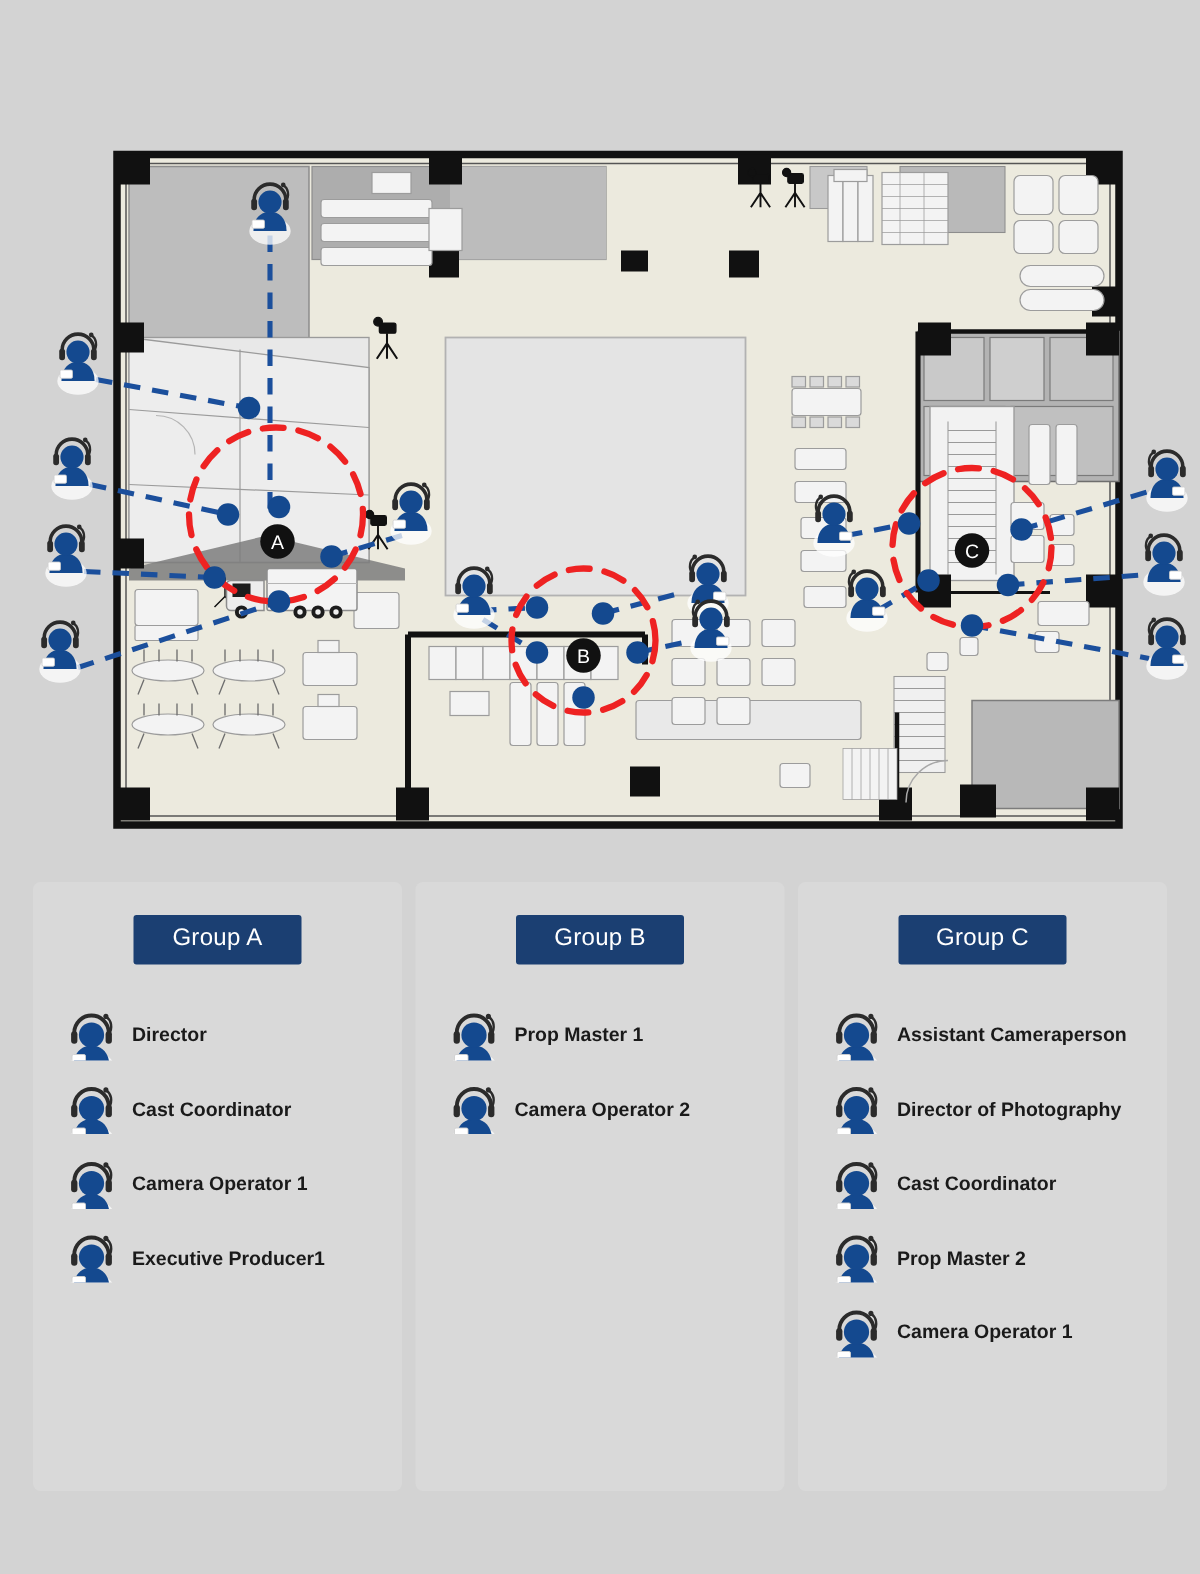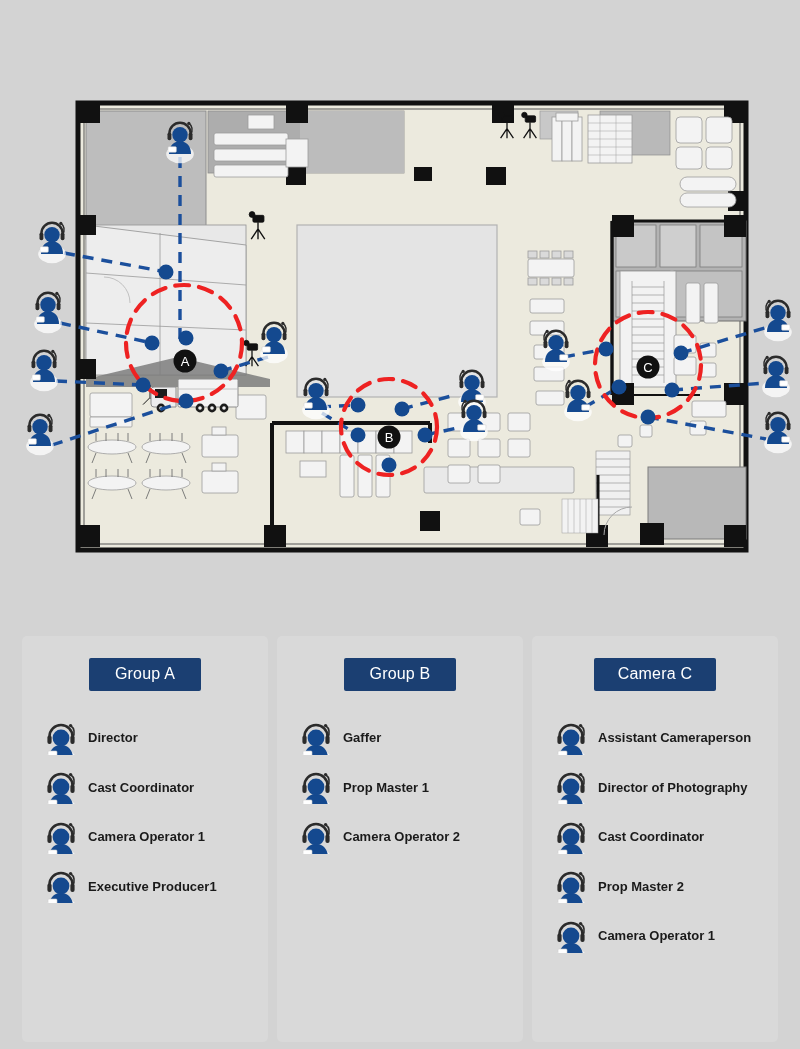--- a/index.html
+++ b/index.html
@@ -17,21 +17,21 @@
   #plan-wrap {
     position: absolute;
     left: 0px; top: 95px;
     width: 800px; height: 470px;
   }
   #plan-svg { display: block; width: 800px; height: 470px; }
 
   
   #legend {
     position: absolute;
-    left: 0px; top: 636px;
+    left: 0px; top: 588px;
     width: 800px; height: 406px;
     display: flex;
     gap: 9px;
     padding: 0 22px;
   }
   .panel {
     flex: 1 1 0;
     background: #d9d9d9;
     border-radius: 5px;
     padding: 22px 0 0 0;
@@ -487,43 +487,35 @@
 
     <div class="panel">
       <button class="group-btn">Group B</button>
       <ul class="member-list">
         <li class="member">
           <span class="ic">
             <svg class="person" width="34" height="34" viewBox="-17 -26 34 34">
                 <use href="#ico-person"></use>
               </svg>
           </span>
-          <span class="nm">Gaffer</span>
-        </li>
-        <li class="member">
-          <span class="ic">
-            <svg class="person" width="34" height="34" viewBox="-17 -26 34 34">
-                <use href="#ico-person"></use>
-              </svg>
-          </span>
           <span class="nm">Prop Master 1</span>
         </li>
         <li class="member">
           <span class="ic">
             <svg class="person" width="34" height="34" viewBox="-17 -26 34 34">
                 <use href="#ico-person"></use>
               </svg>
           </span>
           <span class="nm">Camera Operator 2</span>
         </li>
       </ul>
     </div>
 
     <div class="panel">
-      <button class="group-btn">Camera C</button>
+      <button class="group-btn">Group C</button>
       <ul class="member-list">
         <li class="member">
           <span class="ic">
             <svg class="person" width="34" height="34" viewBox="-17 -26 34 34">
                 <use href="#ico-person"></use>
               </svg>
           </span>
           <span class="nm">Assistant Cameraperson</span>
         </li>
         <li class="member">

